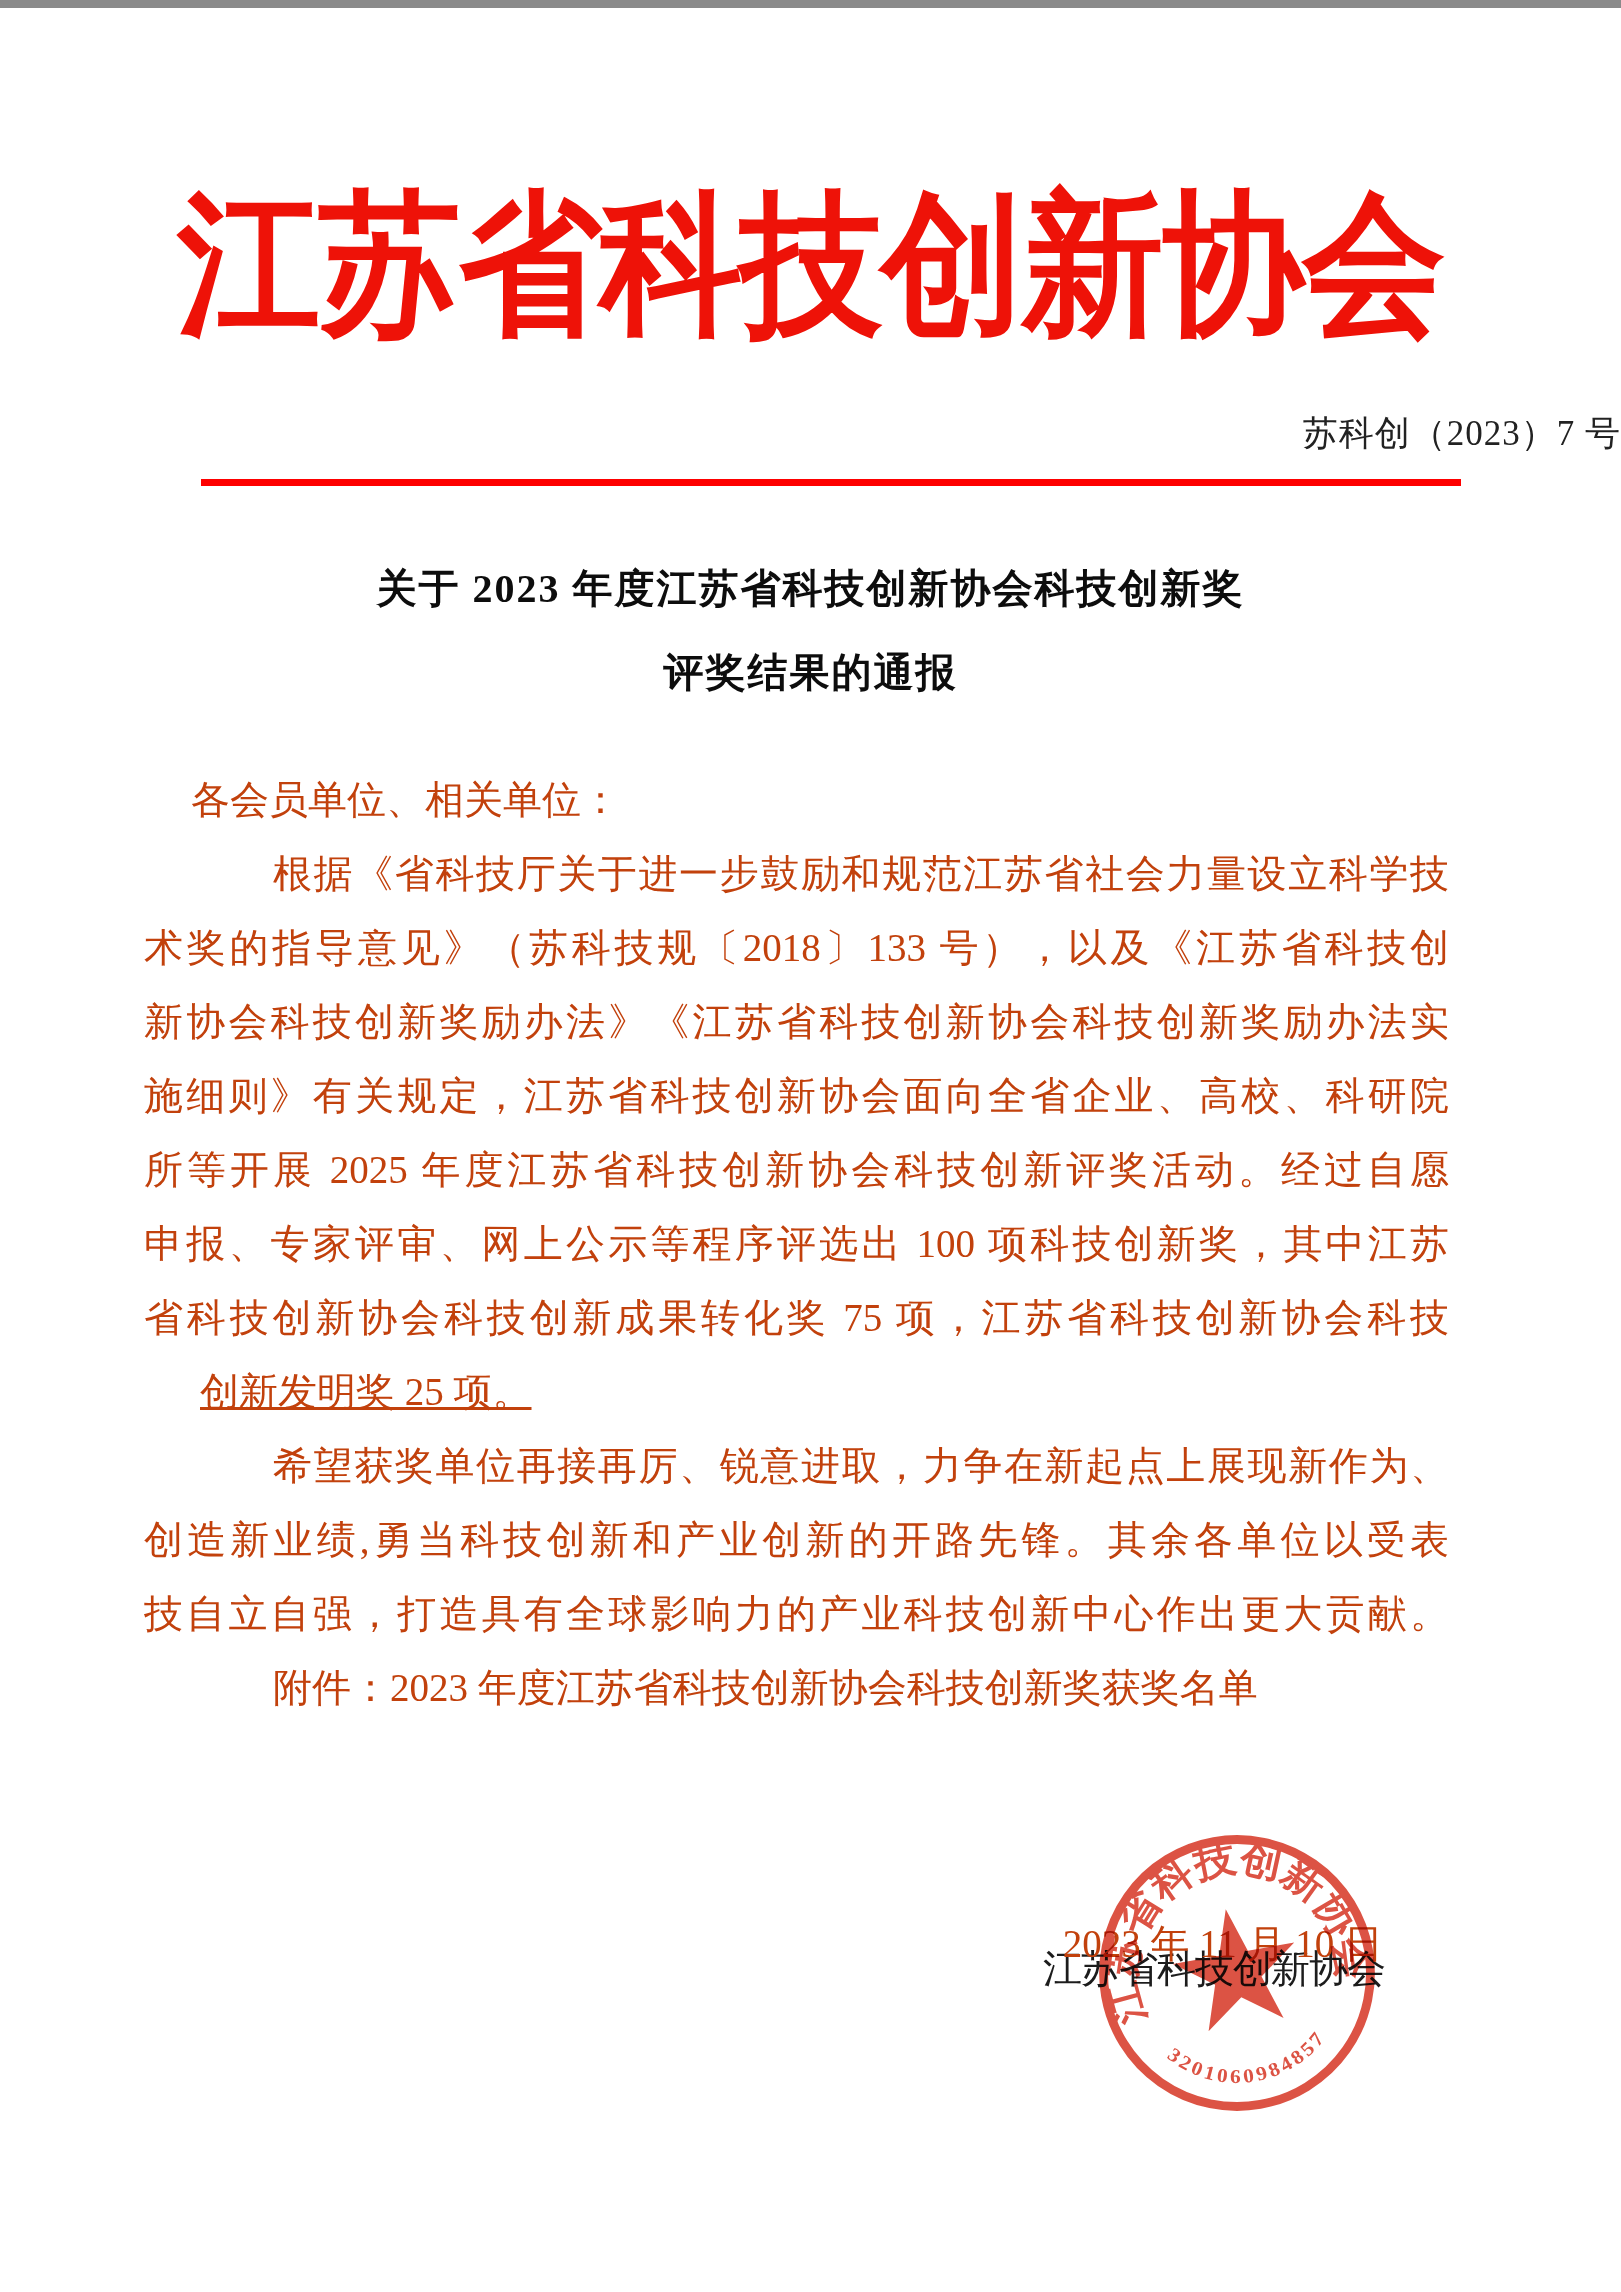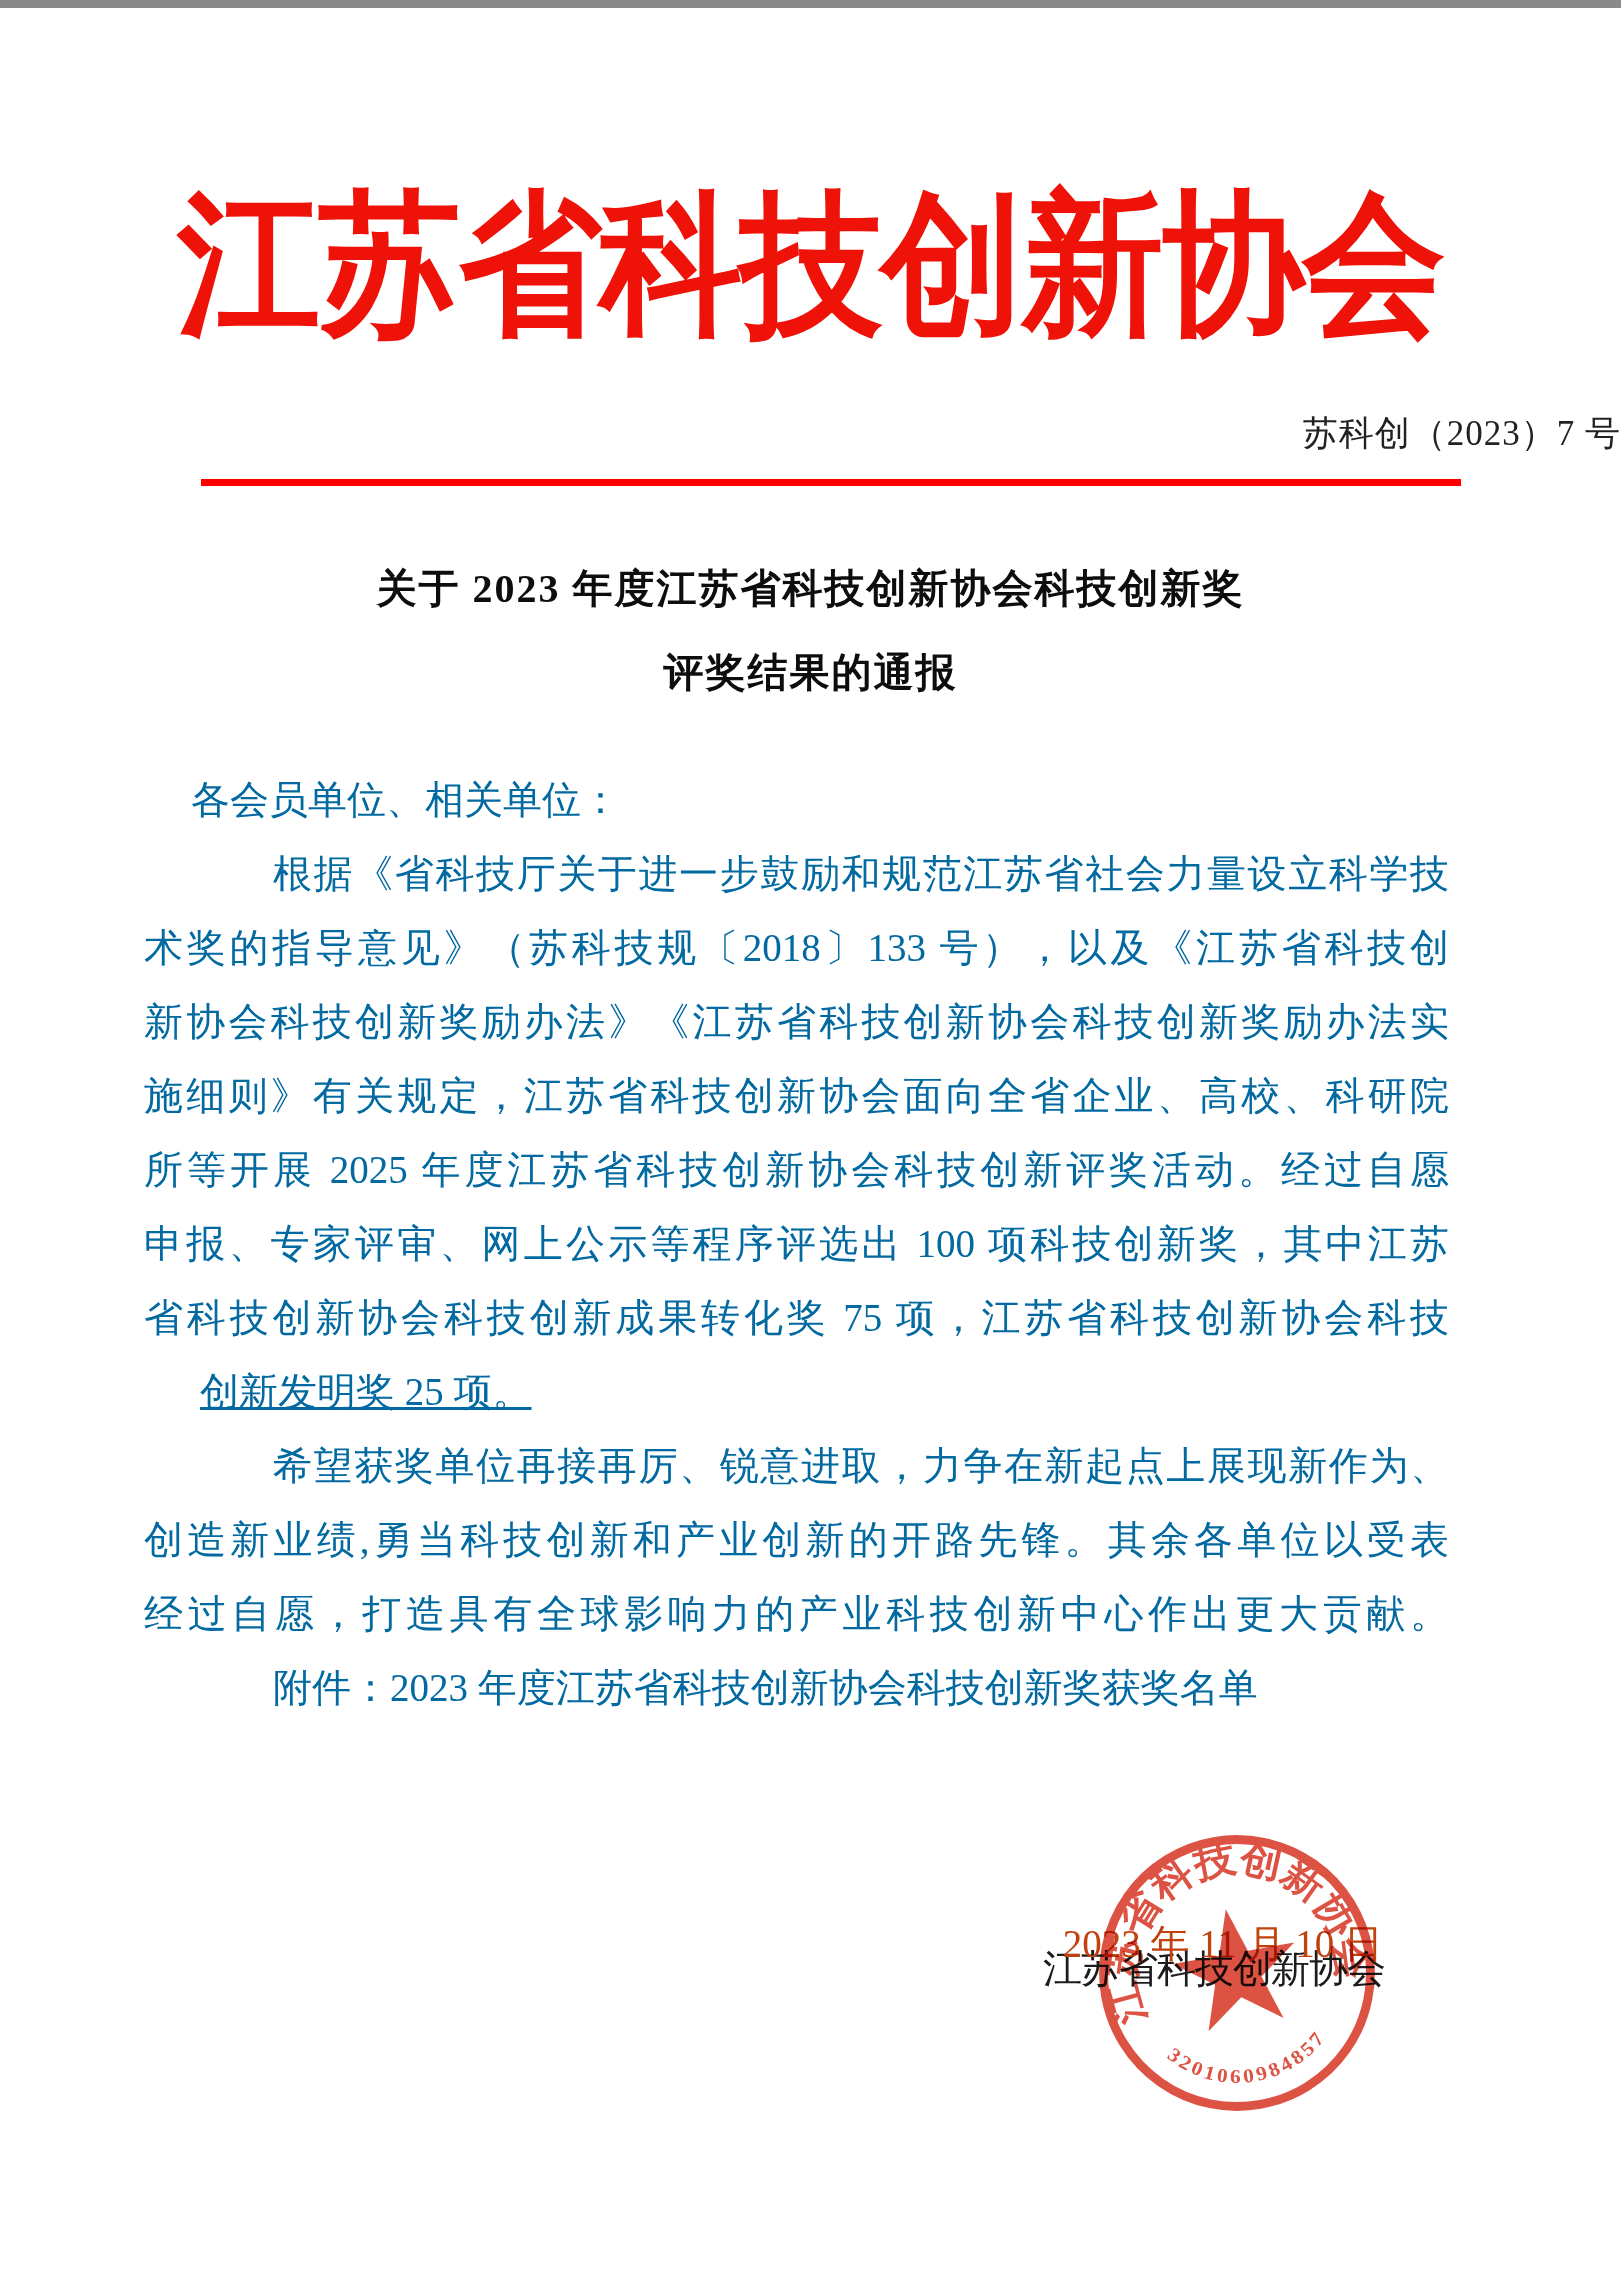--- a/index.html
+++ b/index.html
@@ -41,21 +41,21 @@
     text-align:center;
     font-weight:bold;
     font-size:40px;line-height:84px;
     color:#0d0d0d;
     letter-spacing:2px;
   }
   
   .body-block{
     position:absolute;top:755px;left:144px;width:1305px;
     font-size:39px;
-    color:#0369a1;
+    color:#c2410c;
   }
   .ln{
     height:74px;line-height:74px;
     white-space:nowrap;
   }
   .ln.just{
     white-space:normal;
     text-align:justify;
     text-align-last:justify;
     overflow:hidden;
@@ -113,21 +113,21 @@
     <div class="ln just ind-para">根据《省科技厅关于进一步鼓励和规范江苏省社会力量设立科学技</div>
     <div class="ln just">术奖的指导意见》（苏科技规〔2018〕133 号），以及《江苏省科技创</div>
     <div class="ln just">新协会科技创新奖励办法》《江苏省科技创新协会科技创新奖励办法实</div>
     <div class="ln just">施细则》有关规定，江苏省科技创新协会面向全省企业、高校、科研院</div>
     <div class="ln just">所等开展 2025 年度江苏省科技创新协会科技创新评奖活动。经过自愿</div>
     <div class="ln just">申报、专家评审、网上公示等程序评选出 100 项科技创新奖，其中江苏</div>
     <div class="ln just">省科技创新协会科技创新成果转化奖 75 项，江苏省科技创新协会科技</div>
     <div class="ln ind-cont">创新发明奖 25 项。</div>
     <div class="ln just ind-para">希望获奖单位再接再厉、锐意进取，力争在新起点上展现新作为、</div>
     <div class="ln just">创造新业绩,勇当科技创新和产业创新的开路先锋。其余各单位以受表</div>
-    <div class="ln just">经过自愿，打造具有全球影响力的产业科技创新中心作出更大贡献。</div>
+    <div class="ln just">技自立自强，打造具有全球影响力的产业科技创新中心作出更大贡献。</div>
     <div class="ln ind-para">附件：2023 年度江苏省科技创新协会科技创新奖获奖名单</div>
   </div>
 
   <div class="sign-name">江苏省科技创新协会</div>
   <div class="sign-date">2023 年 11 月 10 日</div>
 
   <svg class="seal" viewBox="0 0 320 320" xmlns="http://www.w3.org/2000/svg">
     <g transform="rotate(-10 160 160)">
       <circle class="ring" cx="160" cy="160" r="136"></circle>
       <polygon class="star" points="160,94 174.8,139.6 222.8,139.6 184,167.8 198.8,213.4 160,185.2 121.2,213.4 136,167.8 97.2,139.6 145.2,139.6"></polygon>

